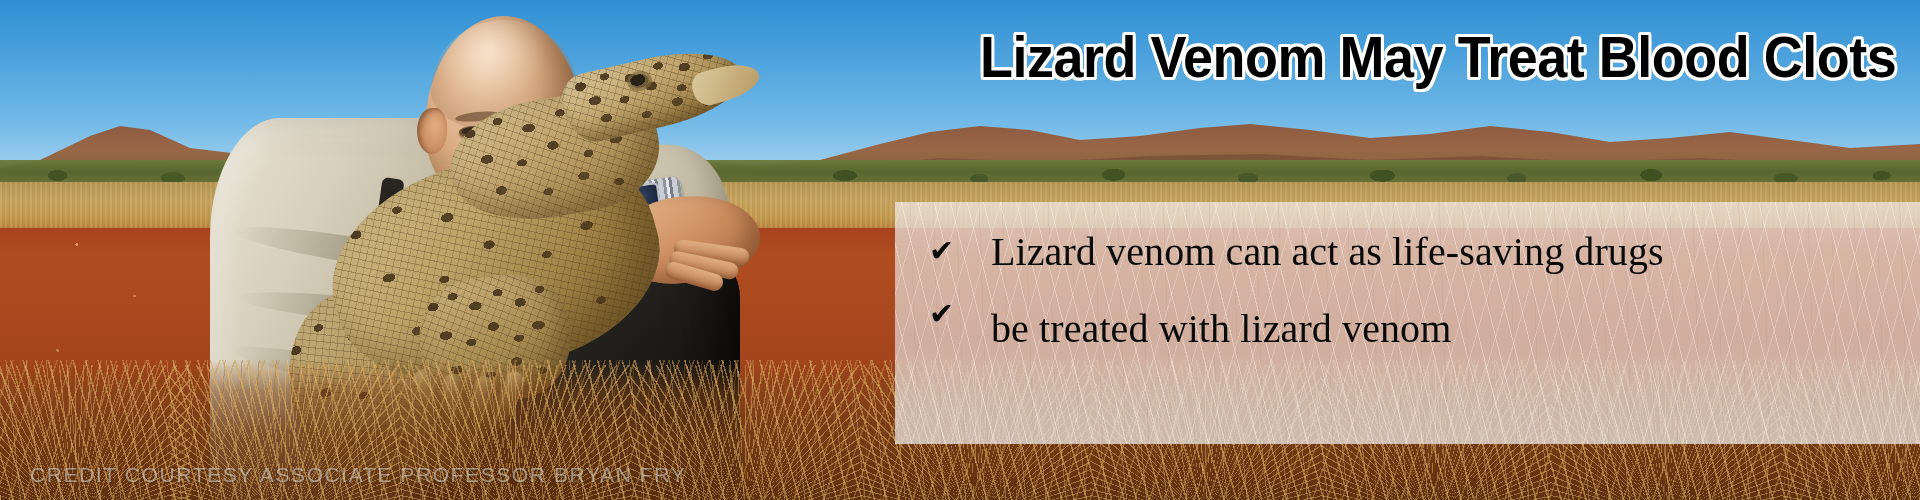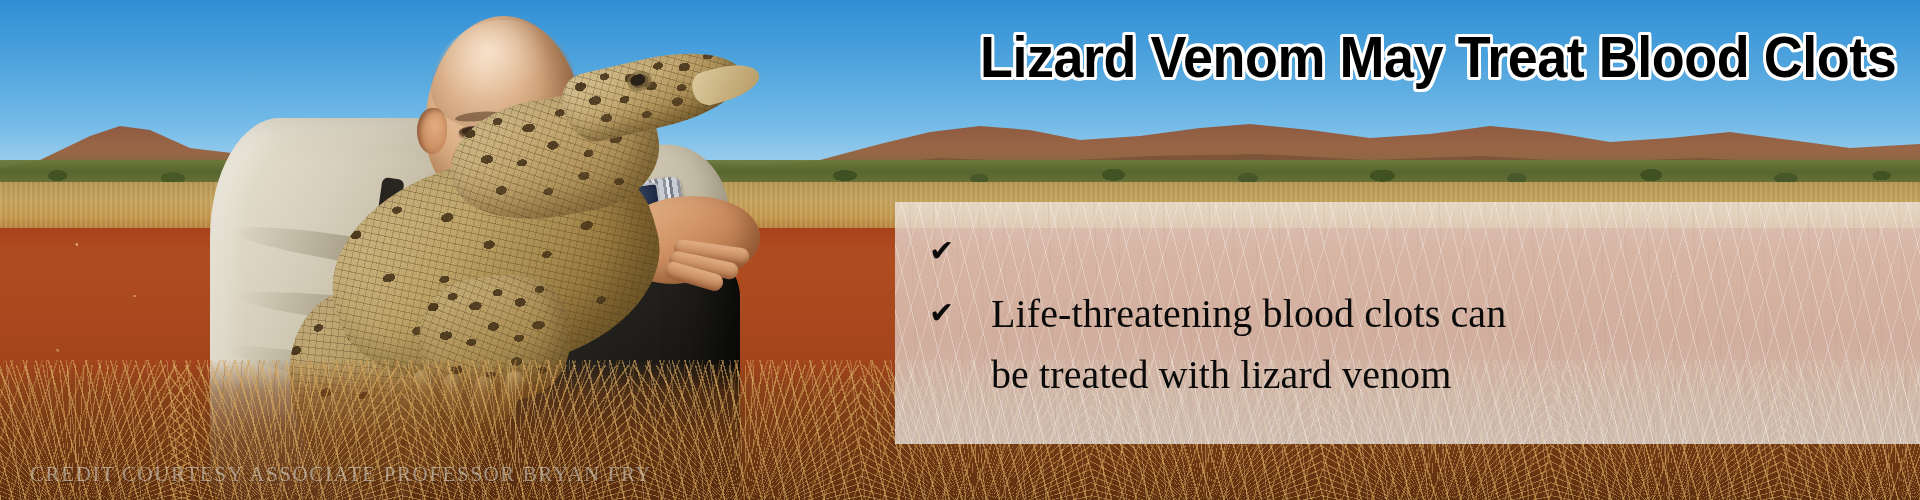--- a/index.html
+++ b/index.html
@@ -350,21 +350,21 @@
     font-size:40px;
     line-height:47px;
     color:#0a0a0a;
     letter-spacing:.1px;
   }
   .btext .l2{display:block;margin-top:14px;}
 
   
   .credit{
     position:absolute;left:30px;bottom:13px;
-    font-family:Liberation Serif, serif;
+    font-family:Liberation Sans, sans-serif;
     font-size:21px;
     letter-spacing:1.6px;
     color:rgba(245,240,232,.50);
     white-space:nowrap;
     text-shadow:0 1px 2px rgba(0,0,0,.25);
     margin-top:36px;
   }
 </style>
 </head>
 <body>
@@ -486,26 +486,28 @@
   </div>
 
   <div class="headline">Lizard Venom May Treat Blood Clots</div>
 
   <div class="panel">
     <div class="panel-tex"></div>
     <div class="bullets">
 
       <div class="bullet">
         <span class="tick">✔</span>
+        <span class="btext">
+          <span>Lizard venom can act as life-saving drugs</span>
+        </span>
       </div>
 
       <div class="bullet">
         <span class="tick">✔</span>
         <span class="btext">
-          <span>Life-threatening blood clots can</span>
           <span class="l2">be treated with lizard venom</span>
         </span>
       </div>
 
     </div>
   </div>
 
   <div class="credit">CREDIT COURTESY ASSOCIATE PROFESSOR BRYAN FRY</div>
 
 </div>

